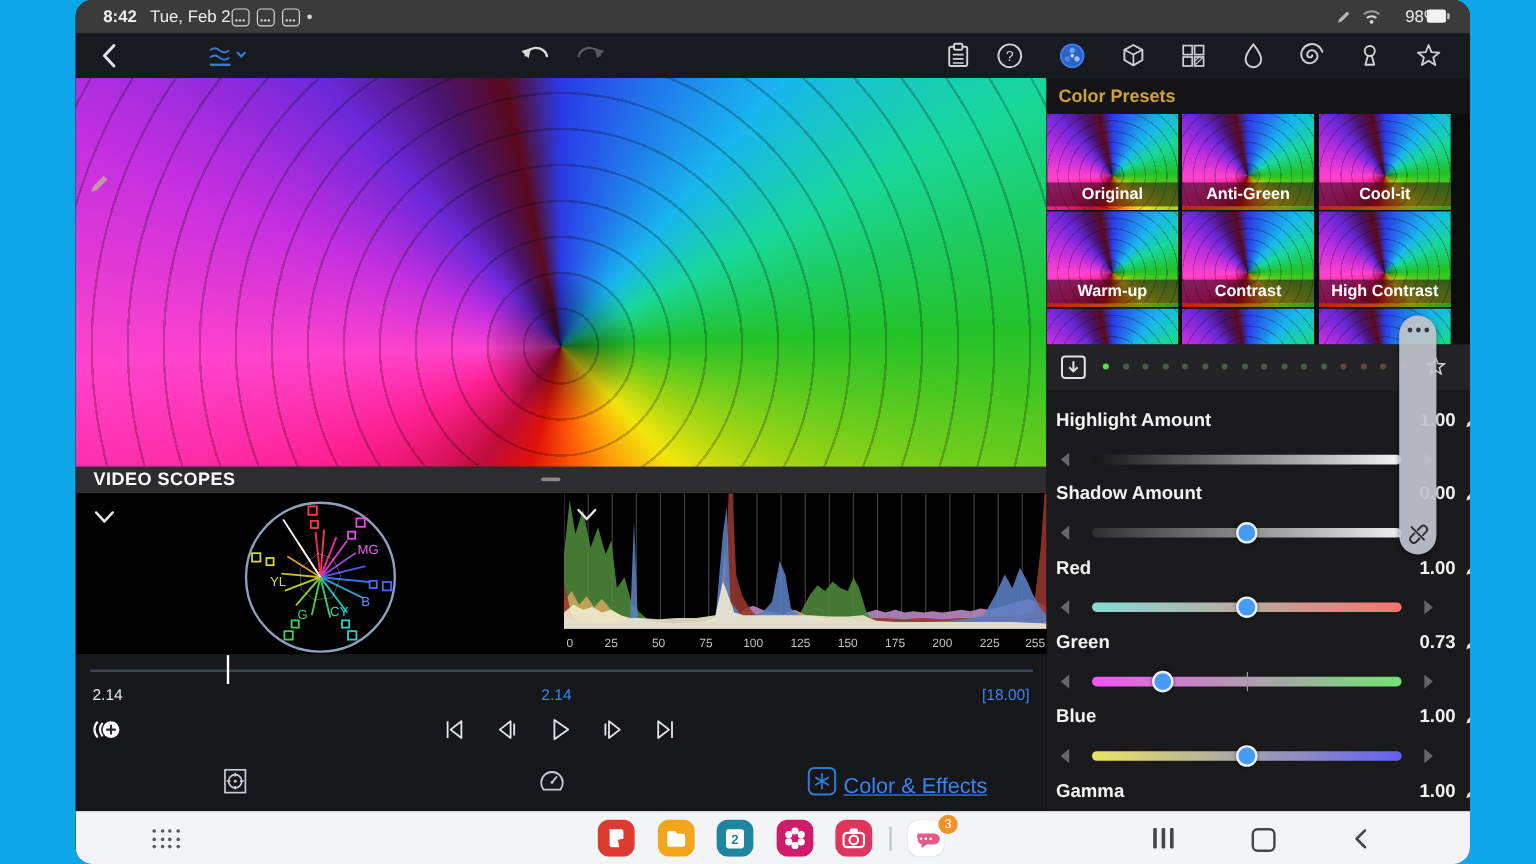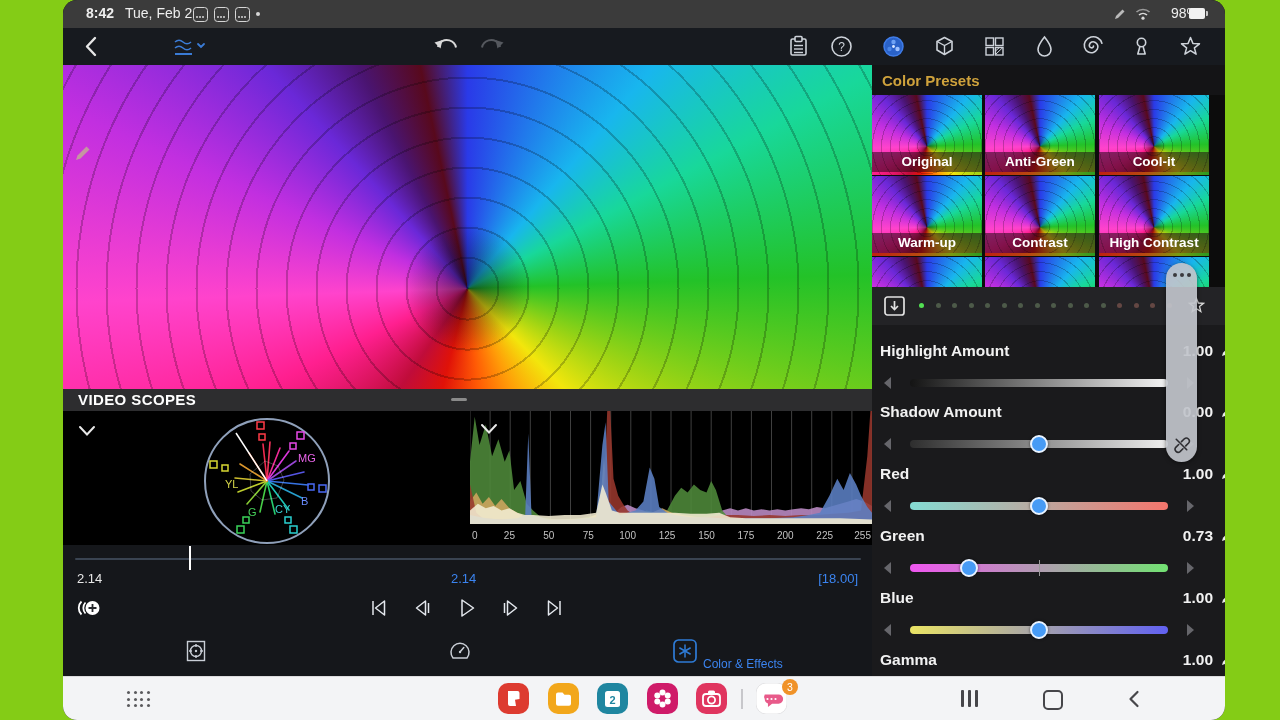--- a/index.html
+++ b/index.html
@@ -1,16 +1,16 @@
 <!DOCTYPE html>
 <html><head>
 <meta charset="utf-8">
 <style>
   html,body{margin:0;padding:0;background:#fff;}
-  .canvas{position:relative;width:1280px;height:720px;background:#84cc16;overflow:hidden;
+  .canvas{position:relative;width:1280px;height:720px;background:#0ea5e9;overflow:hidden;
           font-family:"Liberation Sans",sans-serif;-webkit-font-smoothing:antialiased;}
   .abs{position:absolute;}
   .screen{position:absolute;left:63px;top:0;width:1162px;height:720px;background:#000;
           border-radius:14px;overflow:hidden;}
 
   
   .statusbar{position:absolute;left:0;top:0;width:100%;height:28px;background:#3b3b3b;color:#eee;
              font-size:14px;}
   .sb-time{position:absolute;left:23px;top:5px;font-weight:bold;}
   .sb-date{position:absolute;left:62px;top:5px;}
@@ -83,21 +83,21 @@
   
   .lower-left{position:absolute;left:0;top:545px;width:809px;height:131px;background:#15171b;}
   .tl-track{position:absolute;left:12px;top:13px;width:786px;height:2px;background:#3a4452;border-radius:1px;}
   .tl-playhead{position:absolute;left:126px;top:1px;width:2px;height:24px;background:#fff;}
   .tl-time{position:absolute;top:26px;font-size:13px;color:#e8e8e8;}
   .tl-blue{color:#3b84f0;}
   .tr-btn{position:absolute;top:50px;width:27px;height:27px;}
 
   
   .bb-ic{position:absolute;width:26px;height:26px;top:93px;}
-  .ce-label{position:absolute;left:640px;top:112px;color:#3b84f0;font-size:12px;}
+  .ce-label{position:absolute;left:640px;top:100px;color:#3b84f0;font-size:18px;text-decoration:underline;}
 
   
   .navbar{position:absolute;left:0;top:676px;width:1162px;height:44px;background:#f3f4f6;border-top:1px solid #dcdcde;}
   .dotgrid{position:absolute;left:64px;top:14px;display:grid;grid-template-columns:repeat(4,3px);grid-gap:3.5px;}
   .dotgrid i{width:3px;height:3px;border-radius:50%;background:#5a5a5e;}
   .app-ic{position:absolute;top:6px;width:31px;height:31px;}
   .nav-divider{position:absolute;left:678px;top:12px;width:1.5px;height:20px;background:#c7c7cb;}
   .badge{position:absolute;left:719px;top:2px;min-width:16px;height:16px;border-radius:8px;background:#f09228;
          color:#fff;font-size:10.5px;line-height:16px;text-align:center;padding:0 2px;box-sizing:border-box;}
   .nav-recents i{position:absolute;top:13px;width:2.5px;height:17px;background:#46464a;border-radius:1px;}

